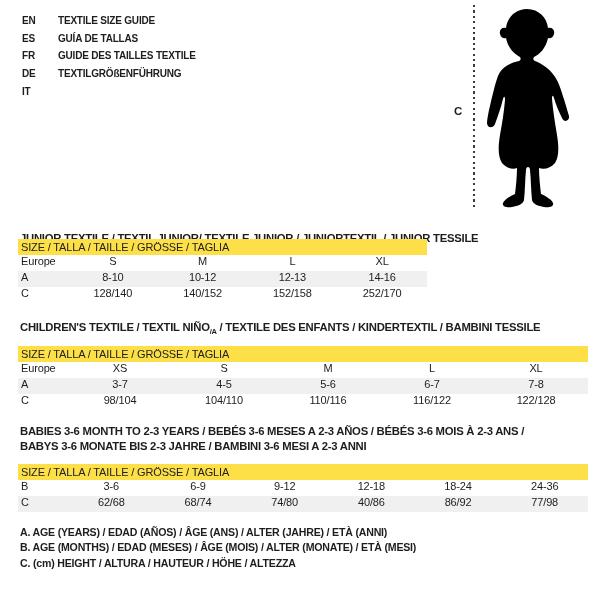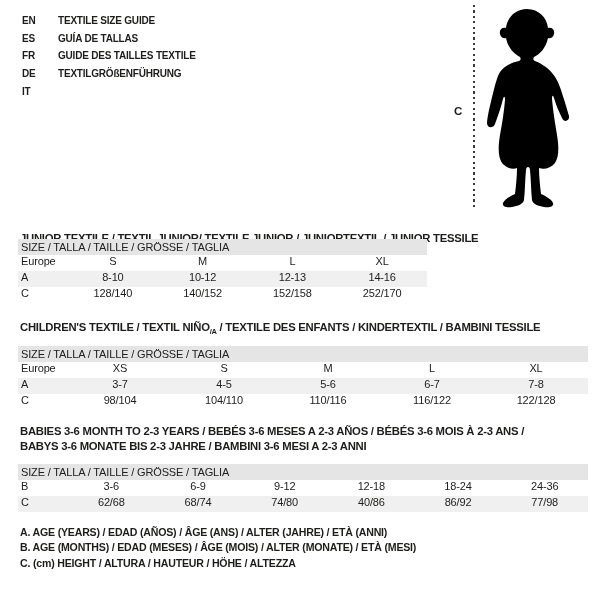--- a/index.html
+++ b/index.html
@@ -25,21 +25,21 @@
   
   .sec-title { position:absolute; left:20px; font-weight:bold; font-size:11.3px; letter-spacing:-0.25px; white-space:nowrap; }
   .sec-title .sub { font-size:7.5px; vertical-align:sub; }
   .sec-title.two-line { line-height:15px; }
 
   
   .sg-table { position:absolute; left:18px; font-size:11px; letter-spacing:-0.15px; }
   .t1 { top:239px; width:409px; }
   .t2 { top:346px; width:570px; }
   .t3 { top:464px; width:570px; }
-  .sg-bar { height:16px; background:#e5e5e5; display:flex; align-items:center; padding-left:3px; box-sizing:border-box; color:#202020; }
+  .sg-bar { height:16px; background:#fde047; display:flex; align-items:center; padding-left:3px; box-sizing:border-box; color:#202020; }
   .sg-row { display:flex; height:16px; align-items:flex-start; }
   .sg-row.alt { background:#f0f0f0; }
   .sg-lbl { width:50px; padding-left:3px; box-sizing:border-box; }
   .sg-cell { flex:1; text-align:center; }
 
   
   .notes { position:absolute; left:20px; top:525px; font-weight:bold; font-size:10.6px; line-height:15.4px; letter-spacing:-0.2px; }
   .notes div { white-space:nowrap; }
 </style>
 </head>

